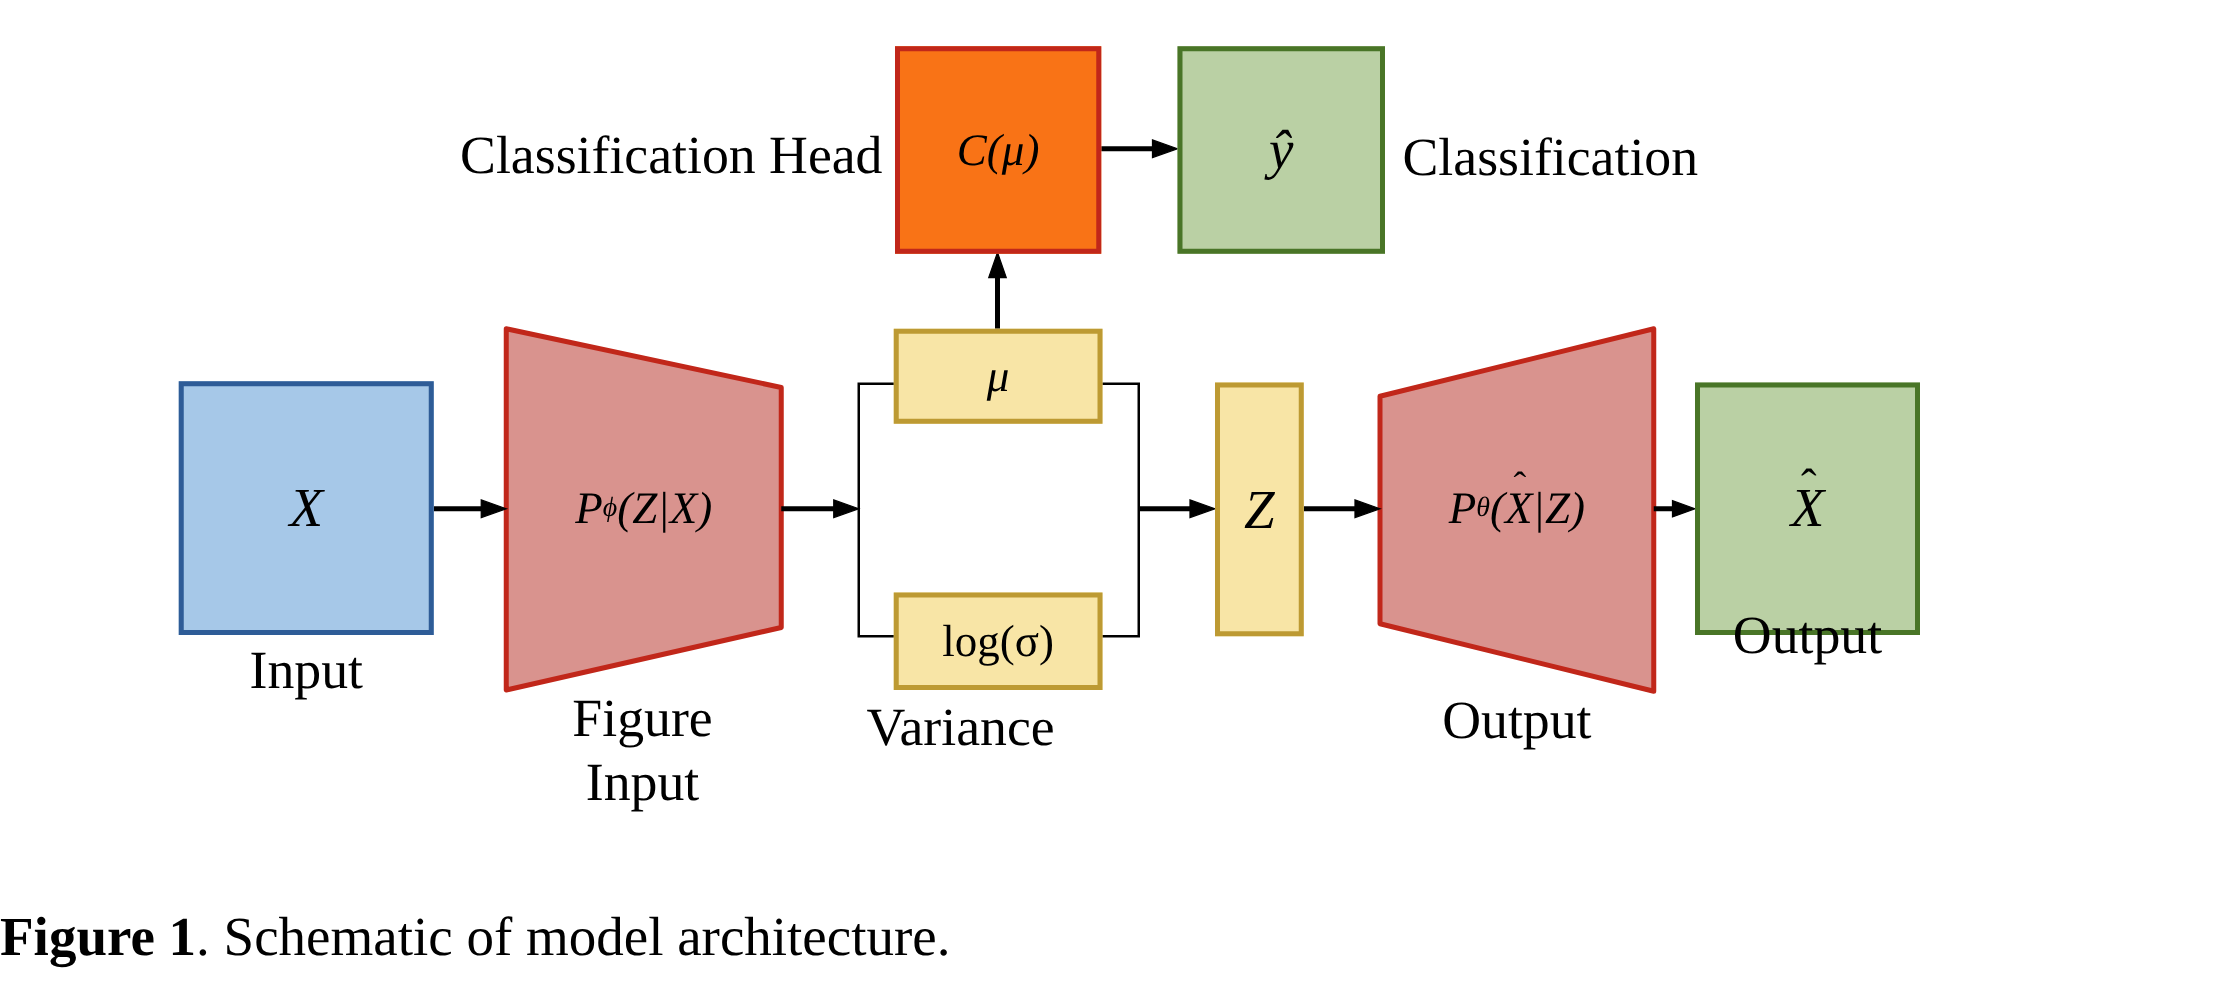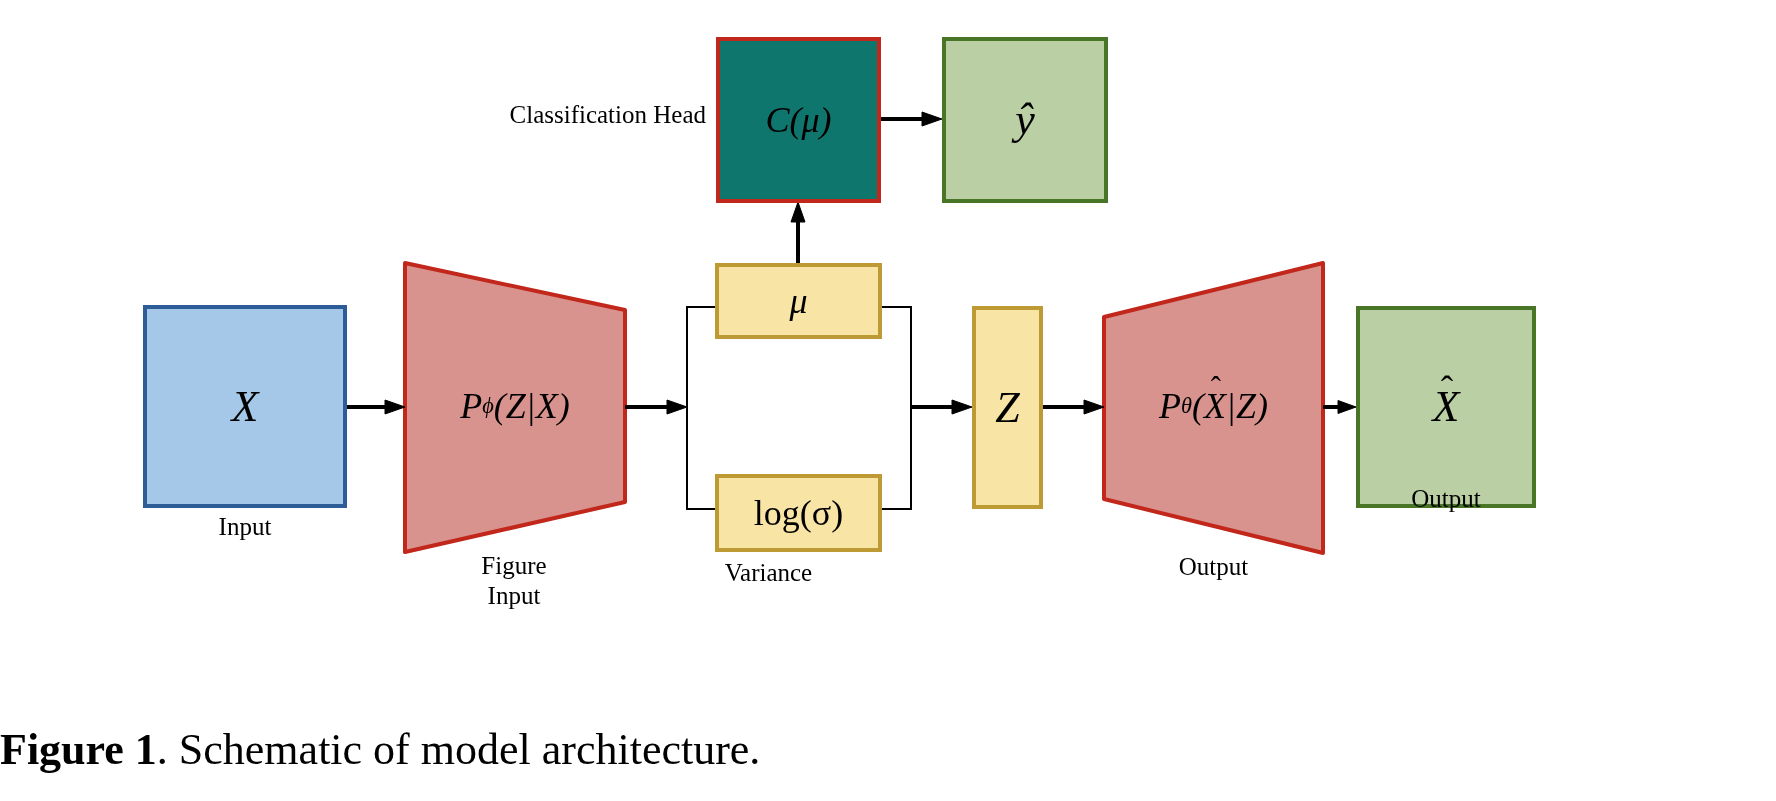--- a/index.html
+++ b/index.html
@@ -15,25 +15,25 @@
   .node{
     position:absolute;
     box-sizing:border-box;
     display:flex;align-items:center;justify-content:center;
     z-index:3;
   }
   .node .sym{font-style:italic;font-size:44px;line-height:1;}
   .node .sym-sm{font-size:36px;line-height:1;}
   .box-blue{background:#a6c8e8;border:4px solid #2e5c97;}
   .box-yellow{background:#f8e5a6;border:4px solid #bd9a33;}
-  .box-red{background:#0f766e;border:4px solid #c1271a;}
+  .box-red{background:#f97316;border:4px solid #c1271a;}
   .box-green{background:#bad0a4;border:4px solid #497527;}
   .lbl{
     position:absolute;
-    font-size:25px;line-height:1.18;
+    font-size:43px;line-height:1.18;
     text-align:center;
     z-index:4;
     white-space:nowrap;
   }
   .formula{
     position:absolute;
     display:flex;align-items:center;justify-content:center;
     font-style:italic;font-size:36px;
     z-index:4;white-space:nowrap;
   }
@@ -95,20 +95,21 @@
   <div class="lbl" style="left:346px;top:100px;width:360px;text-align:right;">Classification Head</div>
 
   <div class="node box-red" style="left:716px;top:37px;width:165px;height:166px;">
     <span class="sym sym-sm">C(μ)</span>
   </div>
 
   <div class="node box-green" style="left:942px;top:37px;width:166px;height:166px;">
     <span class="sym">ŷ</span>
   </div>
 
+  <div class="lbl" style="left:1122px;top:102px;text-align:left;">Classification</div>
 
   <div class="node box-blue" style="left:143px;top:305px;width:204px;height:203px;">
     <span class="sym">X</span>
   </div>
   <div class="lbl" style="left:143px;top:512px;width:204px;">Input</div>
 
   <div class="formula" style="left:405px;top:385px;width:220px;">
     <span>P</span>
       <span class="sub">ϕ</span>
       <span>(Z|X)</span>

